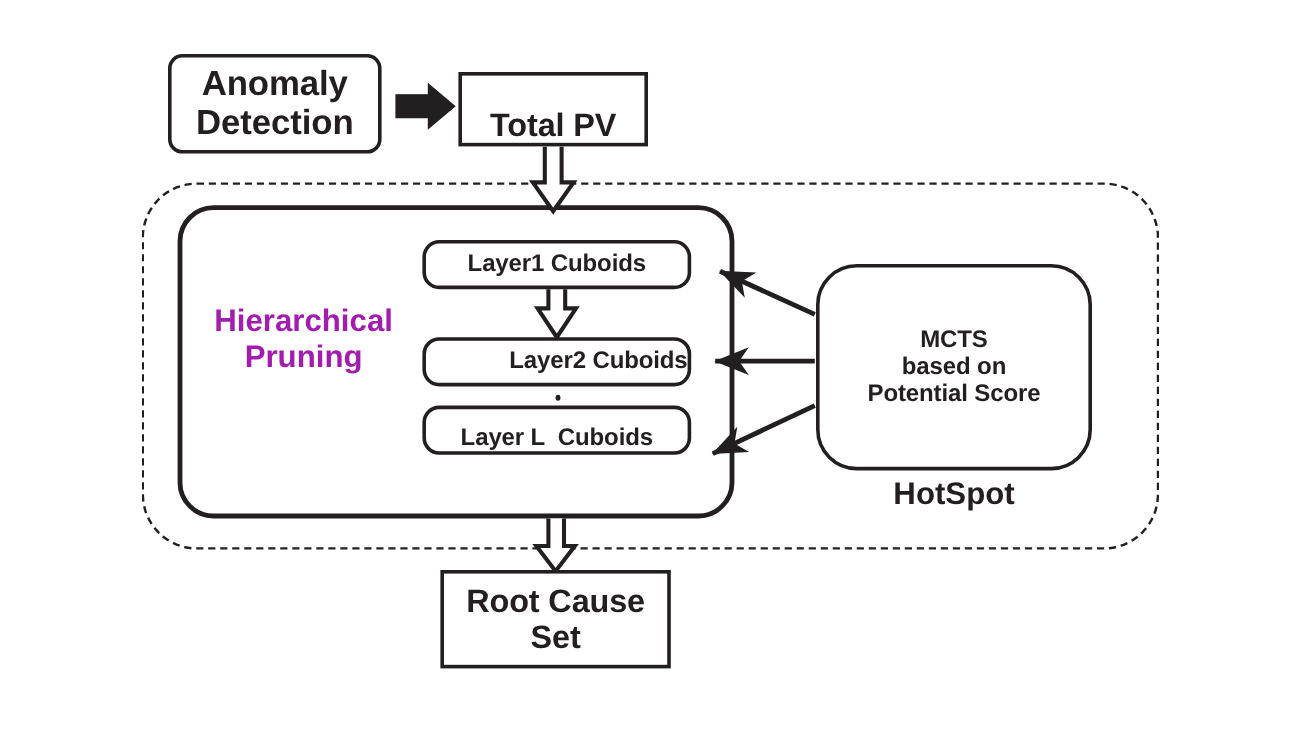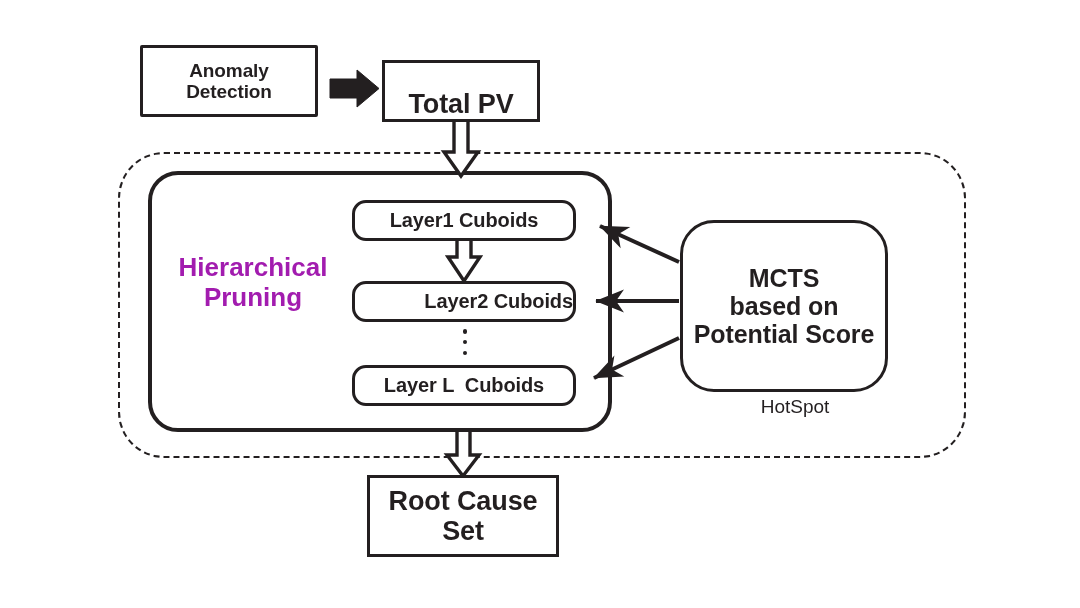--- a/index.html
+++ b/index.html
@@ -58,71 +58,71 @@
     position: absolute;
     left: 148px; top: 171px;
     width: 464px; height: 261px;
     border: 4px solid #231f20;
     border-radius: 30px;
     box-sizing: border-box;
     background: #ffffff;
   }
 
   #anomaly-detection-node {
-    left: 140px; top: 45px; width: 178px; height: 72px;
-    border: 3.5px solid #231f20;
-    border-radius: 2px;
-    font-size: 19px;
+    left: 140px; top: 45px; width: 178px; height: 83px;
+    border: 3.5px solid #231f20;
+    border-radius: 12px;
+    font-size: 29px;
   }
   #total-pv-node {
     left: 382px; top: 60px; width: 158px; height: 62px;
     border: 3.5px solid #231f20;
     font-size: 27px;
     align-items: flex-end;
   }
   #root-cause-node {
     left: 367px; top: 475px; width: 192px; height: 82px;
     border: 3.5px solid #231f20;
     font-size: 27px;
     align-items: center;
   }
   #mcts-node {
-    left: 680px; top: 220px; width: 208px; height: 172px;
+    left: 680px; top: 220px; width: 230px; height: 172px;
     border: 3.5px solid #231f20;
     border-radius: 34px;
-    font-size: 25px;
+    font-size: 20px;
   }
   .cuboid-node {
     left: 352px; width: 224px; height: 41px;
     border: 3.5px solid #231f20;
     border-radius: 14px;
     font-size: 20px;
   }
   #layer1-node { top: 200px; }
   #layer2-node { top: 281px; justify-content: flex-end; }
-  #layerL-node { top: 365px; }
+  #layerL-node { top: 338px; align-items: flex-end; }
 
   #hierarchical-pruning-label {
     position: absolute;
     left: 158px; top: 252px;
     width: 190px;
     font-size: 26px;
     font-weight: 700;
     line-height: 1.16;
     color: #a21caf;
     text-align: center;
     white-space: pre;
   }
   #hotspot-label {
     position: absolute;
     left: 680px; top: 396px;
     width: 230px;
     text-align: center;
-    font-size: 19px;
-    font-weight: 400;
+    font-size: 26px;
+    font-weight: 700;
     color: #231f20;
   }
   #vertical-ellipsis {
     position: absolute;
     left: 455px; top: 329px;
     width: 20px; height: 26px;
     display: flex;
     flex-direction: column;
     justify-content: space-between;
     align-items: center;

